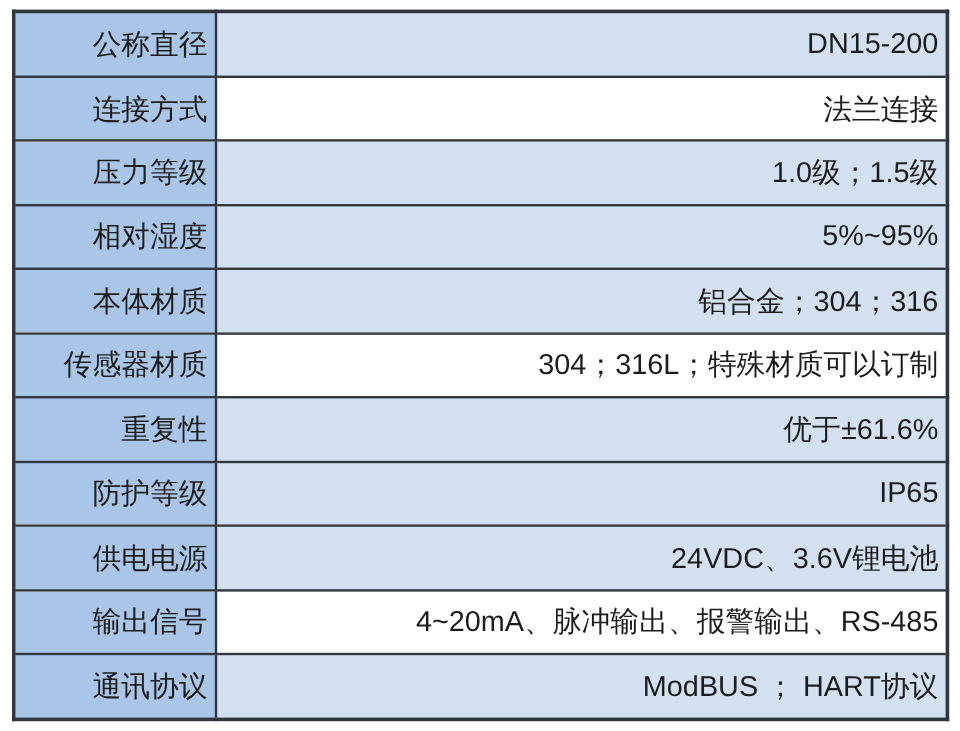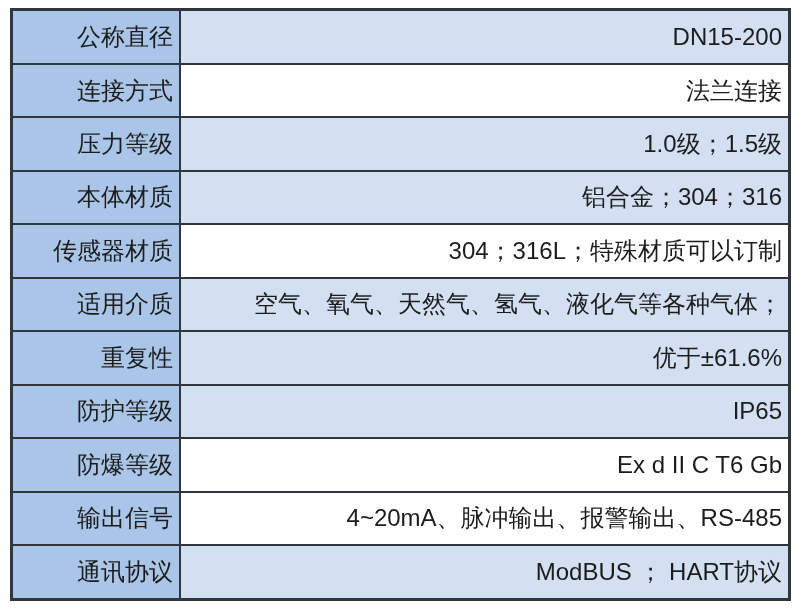--- a/index.html
+++ b/index.html
@@ -60,42 +60,42 @@
         </tr>
         <tr>
           <td class="label-cell">连接方式</td>
           <td class="value-cell plain">法兰连接</td>
         </tr>
         <tr>
           <td class="label-cell">压力等级</td>
           <td class="value-cell shaded">1.0级；1.5级</td>
         </tr>
         <tr>
+          <td class="label-cell">相对湿度</td>
+          <td class="value-cell shaded">5%~95%</td>
+        </tr>
+        <tr>
           <td class="label-cell">本体材质</td>
           <td class="value-cell shaded">铝合金；304；316</td>
         </tr>
         <tr>
           <td class="label-cell">传感器材质</td>
           <td class="value-cell plain">304；316L；特殊材质可以订制</td>
-        </tr>
-        <tr>
-          <td class="label-cell">适用介质</td>
-          <td class="value-cell shaded">空气、氧气、天然气、氢气、液化气等各种气体；</td>
         </tr>
         <tr>
           <td class="label-cell">重复性</td>
           <td class="value-cell shaded">优于±61.6%</td>
         </tr>
         <tr>
           <td class="label-cell">防护等级</td>
           <td class="value-cell shaded">IP65</td>
         </tr>
         <tr>
-          <td class="label-cell">防爆等级</td>
-          <td class="value-cell plain">Ex d II C T6 Gb</td>
+          <td class="label-cell">供电电源</td>
+          <td class="value-cell shaded">24VDC、3.6V锂电池</td>
         </tr>
         <tr>
           <td class="label-cell">输出信号</td>
           <td class="value-cell plain">4~20mA、脉冲输出、报警输出、RS-485</td>
         </tr>
         <tr>
           <td class="label-cell">通讯协议</td>
           <td class="value-cell shaded">ModBUS ； HART协议</td>
         </tr>
       </tbody>

